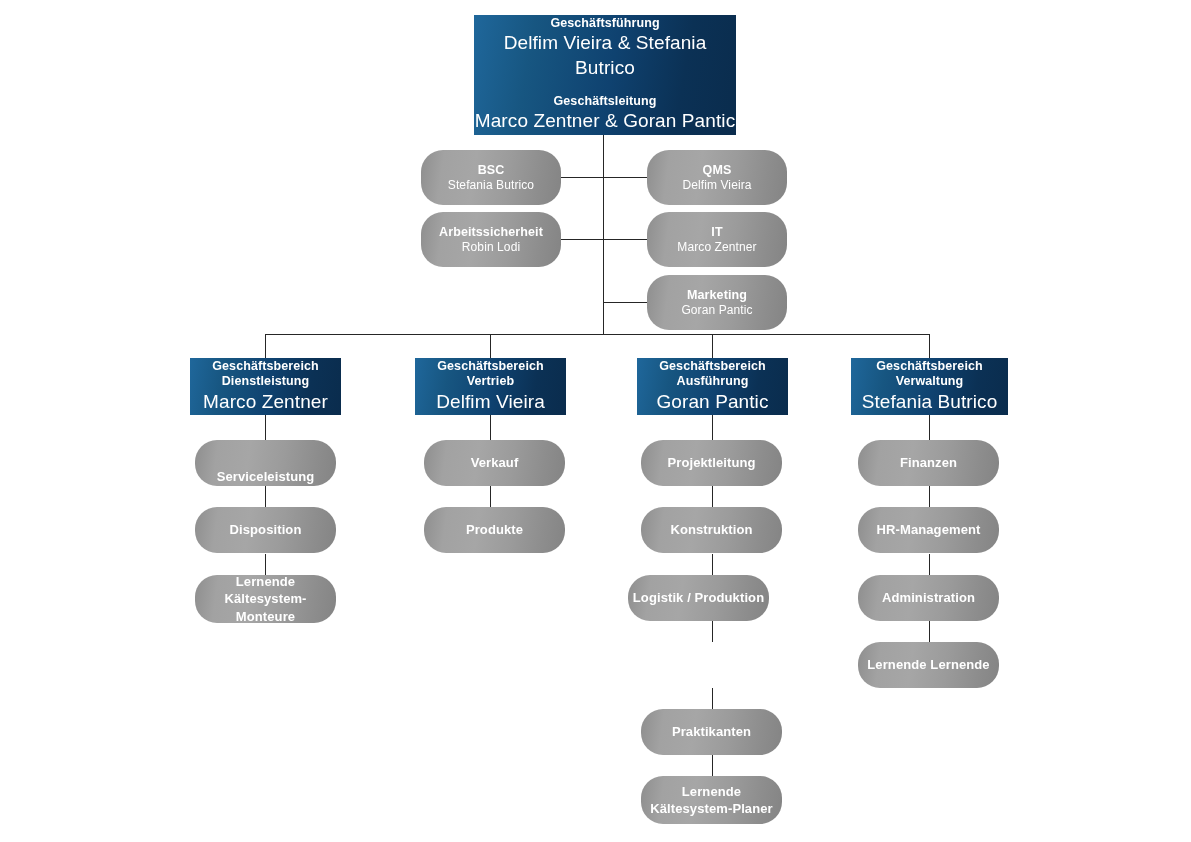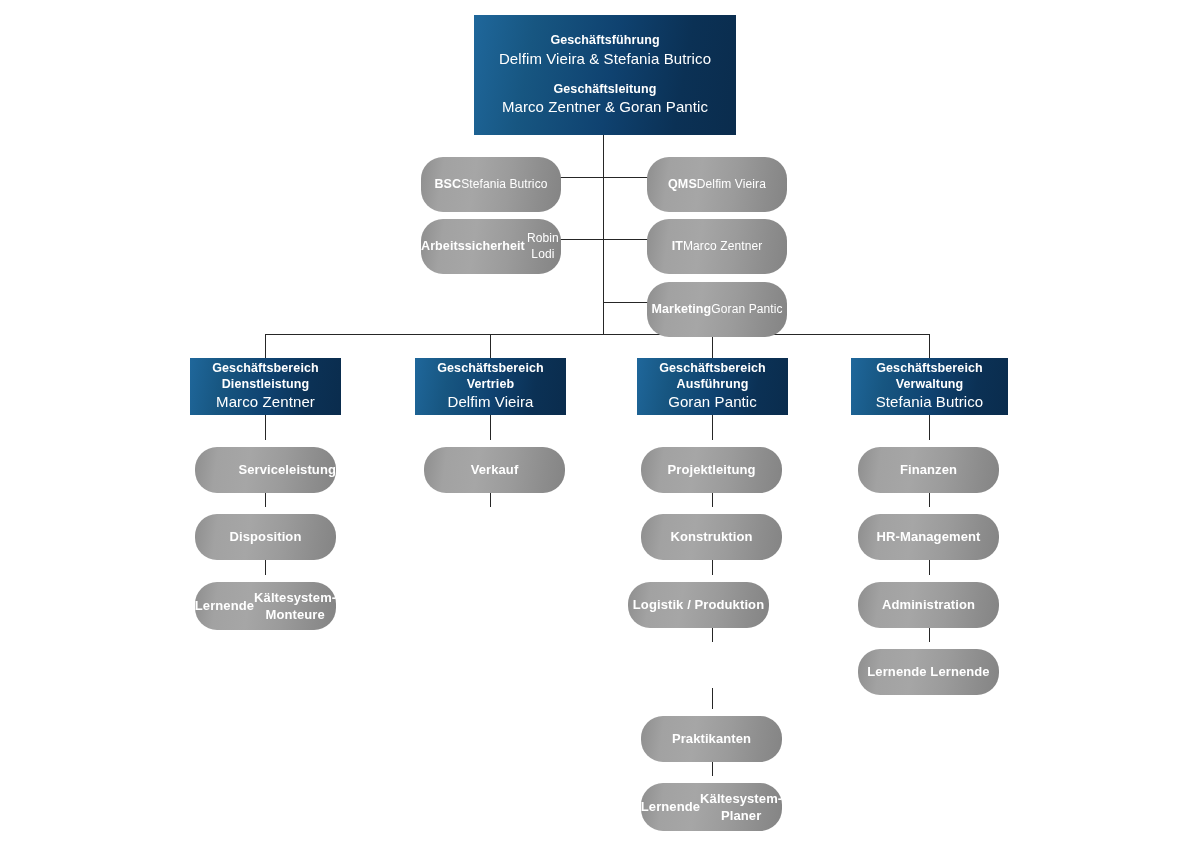--- a/index.html
+++ b/index.html
@@ -46,21 +46,21 @@
     align-items: center;
     justify-content: center;
   }
   .blue-box .role {
     font-size: 12.5px;
     font-weight: bold;
     line-height: 1.25;
     letter-spacing: .1px;
   }
   .blue-box .person {
-    font-size: 15px;
+    font-size: 19px;
     font-weight: 400;
     line-height: 1.3;
     letter-spacing: .1px;
   }
   .blue-box .gap {
     height: 13px;
   }
 
   
   .pill {
@@ -70,25 +70,24 @@
     background: linear-gradient(98deg,
                  #8e8e8e 0%,
                  #a2a2a2 16%,
                  #a6a6a6 38%,
                  #9b9b9b 62%,
                  #8d8d8d 84%,
                  #848484 100%);
     color: #ffffff;
     text-align: center;
     display: flex;
-    flex-direction: row;
+    flex-direction: column;
     align-items: center;
     justify-content: center;
     line-height: 1.3;
-    margin-top: 7px;
   }
   .pill .unit {
     font-size: 12.5px;
     font-weight: bold;
     letter-spacing: .1px;
   }
   .pill .who {
     font-size: 12px;
     font-weight: 400;
     letter-spacing: .1px;
@@ -194,20 +193,23 @@
 
   <div class="blue-box" style="left:415px; top:358px; width:151px; height:57px;">
     <div class="role">Geschäftsbereich</div>
     <div class="role">Vertrieb</div>
     <div class="person">Delfim Vieira</div>
   </div>
 
   <div class="pill" style="left:424px; top:440px; width:141px; height:46px;">
     <div class="single">Verkauf</div>
   </div>
+  <div class="pill" style="left:424px; top:507px; width:141px; height:46px;">
+    <div class="single">Produkte</div>
+  </div>
 
   <div class="blue-box" style="left:637px; top:358px; width:151px; height:57px;">
     <div class="role">Geschäftsbereich</div>
     <div class="role">Ausführung</div>
     <div class="person">Goran Pantic</div>
   </div>
 
   <div class="pill" style="left:641px; top:440px; width:141px; height:46px;">
     <div class="single">Projektleitung</div>
   </div>

